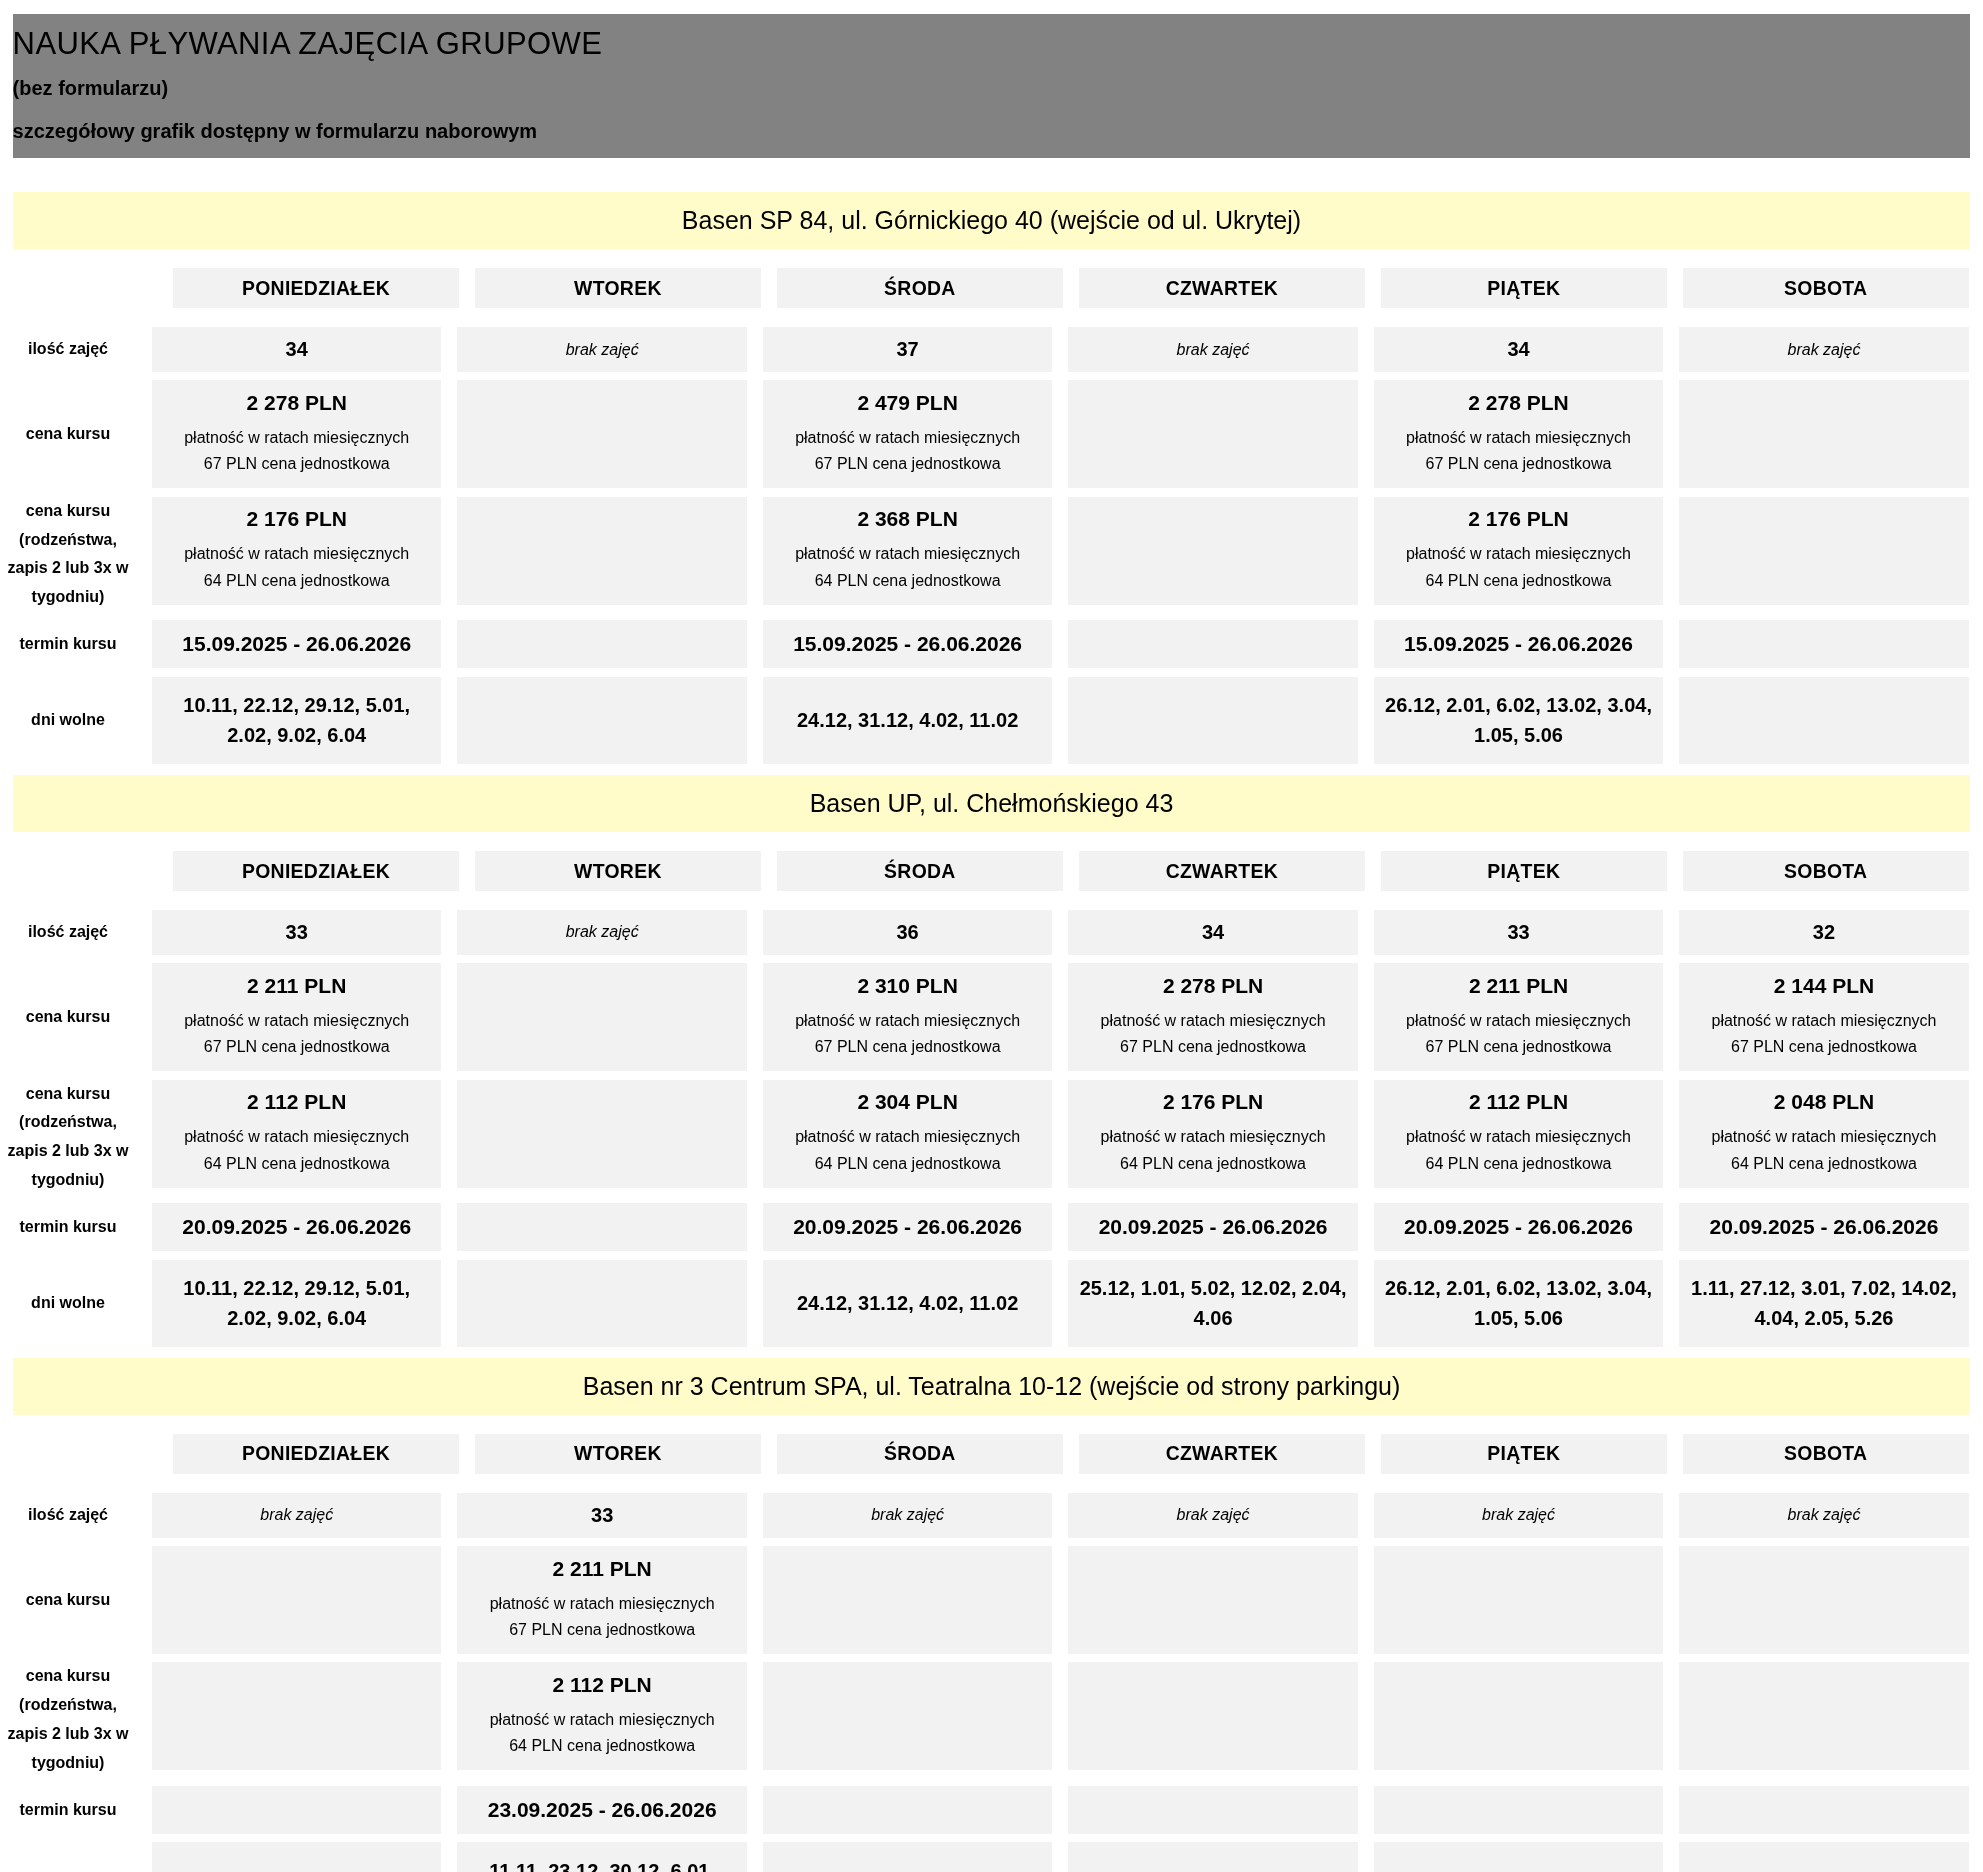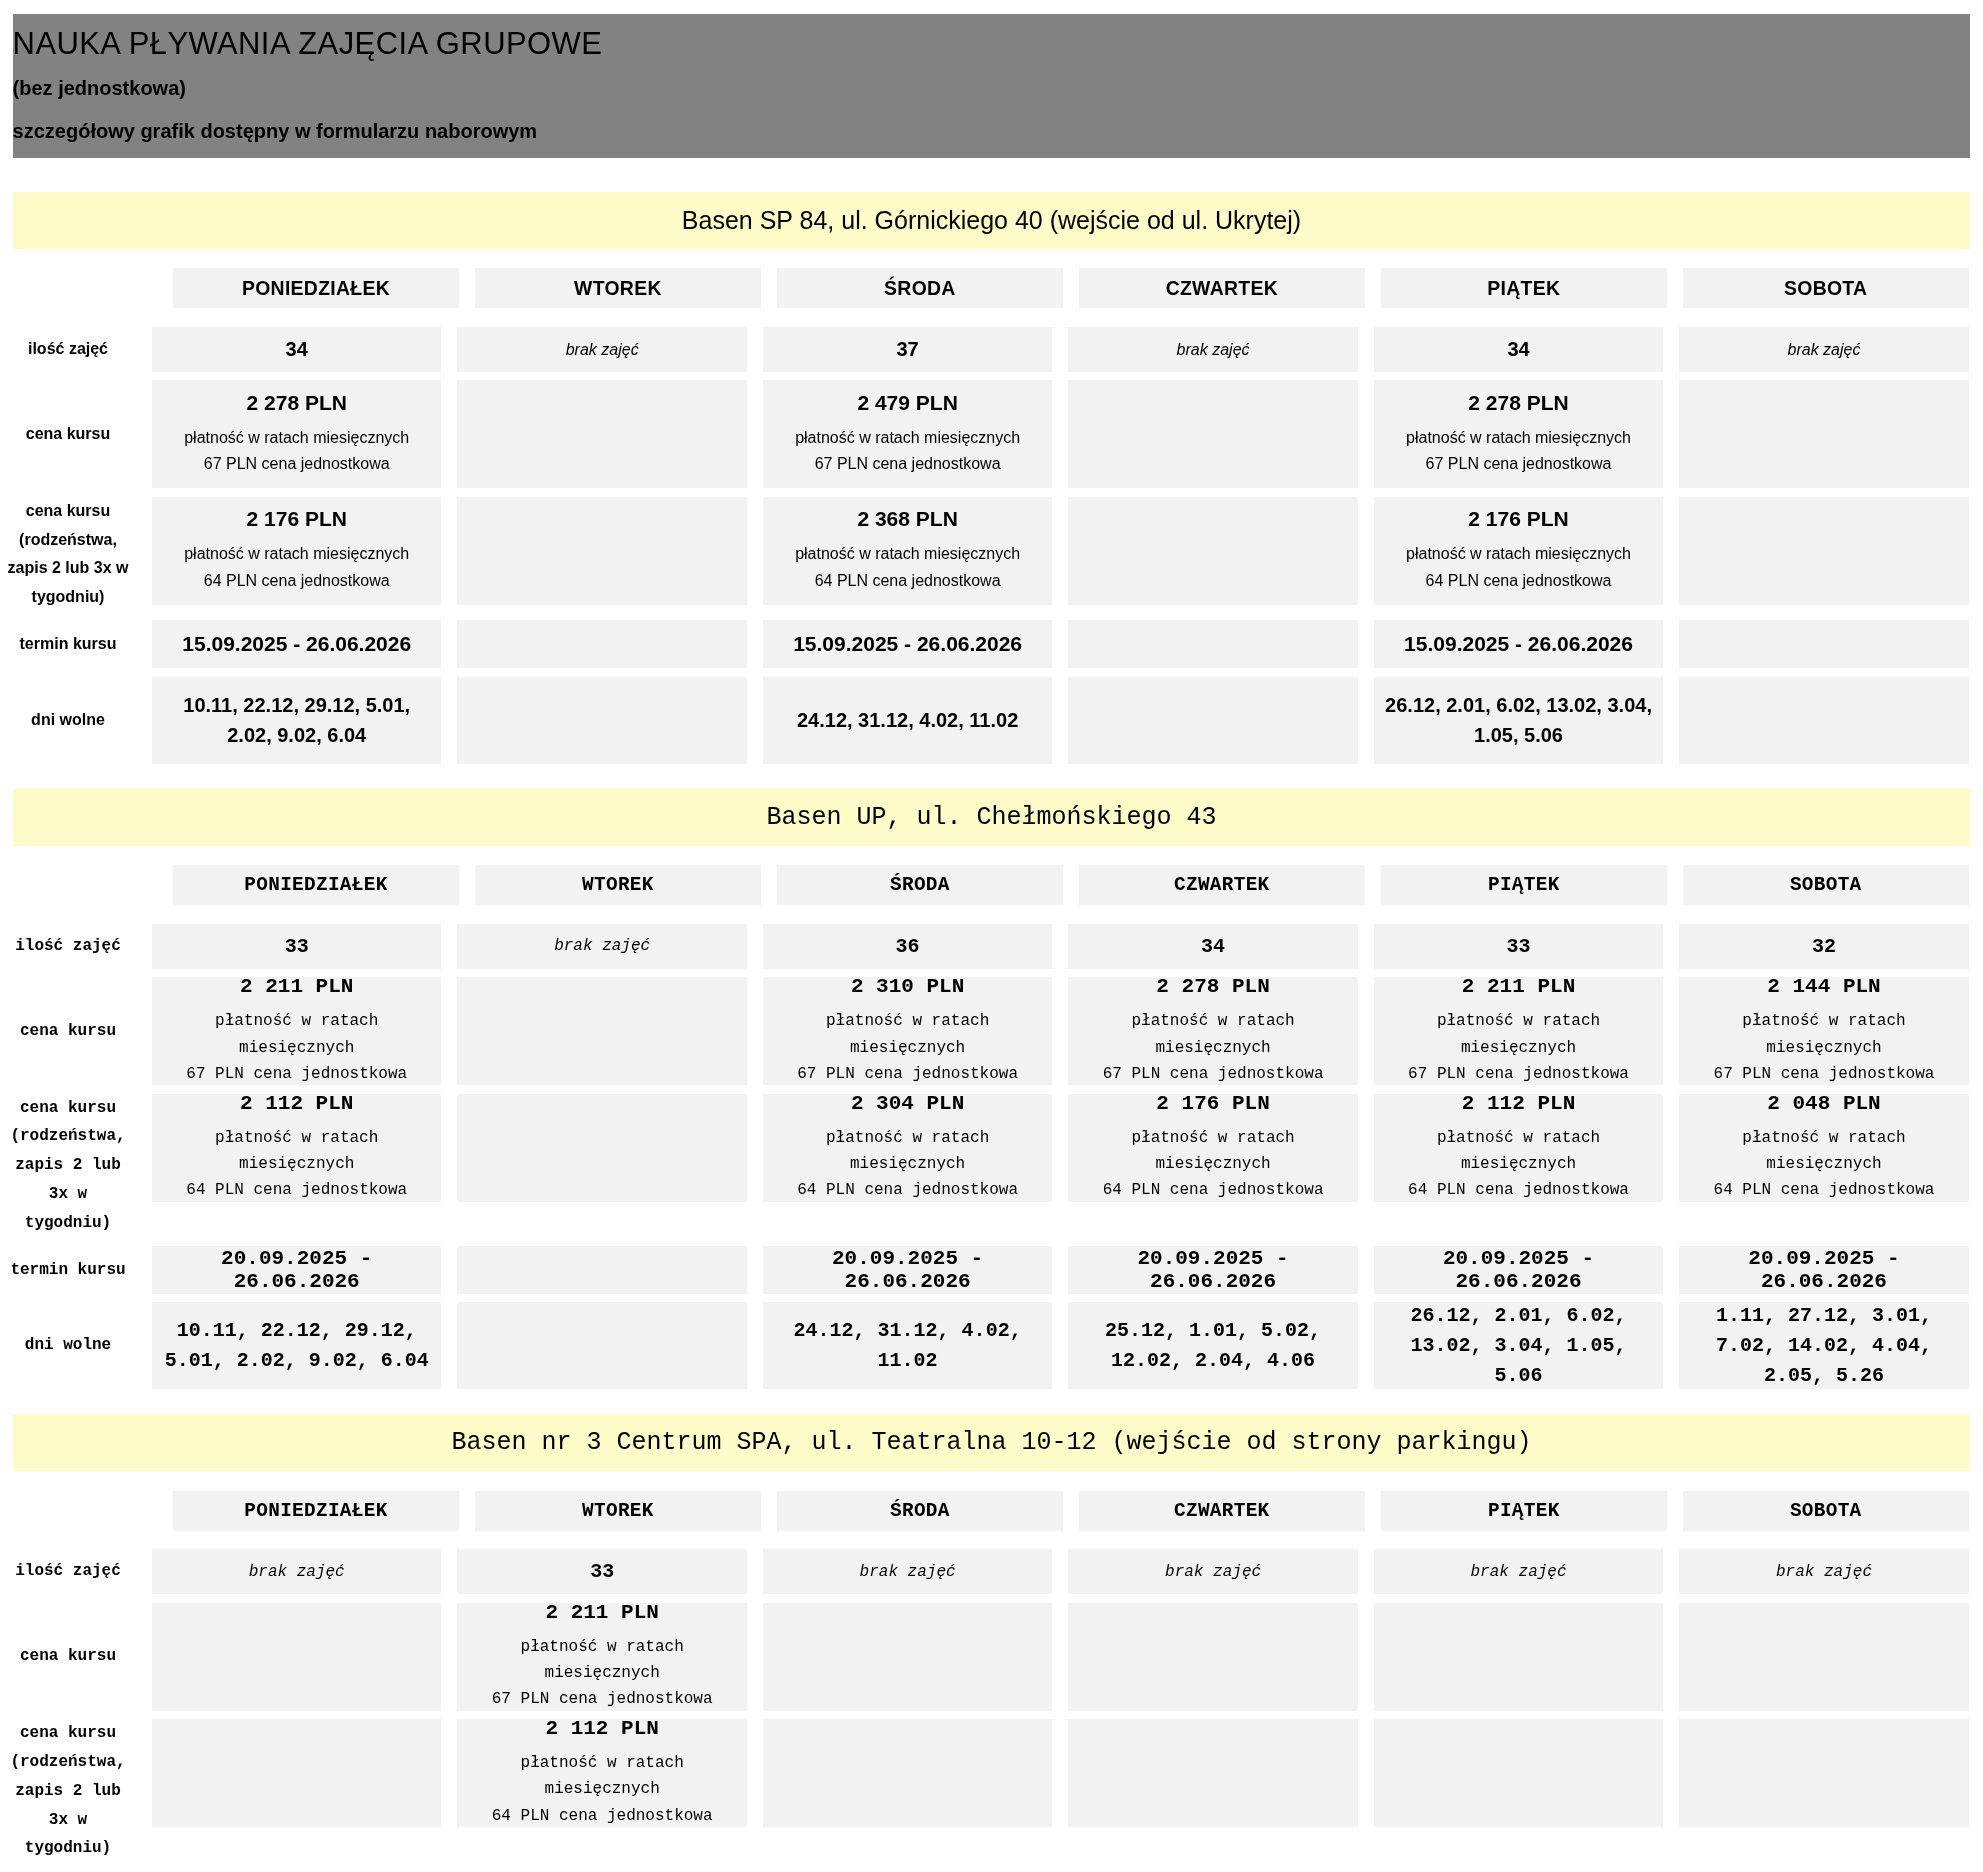--- a/index.html
+++ b/index.html
@@ -14,21 +14,21 @@
     background:var(--banner-gray, #828282);
     color:#000000;
     padding:11.8px 0 15px 0;
   }
   .top-banner .t1 { font-size:31px; letter-spacing:0.4px; }
   .top-banner .t2 { font-size:20px; font-weight:bold; margin-top:15px; }
   .top-banner .t3 { font-size:20px; font-weight:bold; margin-top:20px; }
 
   
   .section { margin-top:34px; }
-  .section ~ .section { margin-top:25px;font-family:Liberation Mono, monospace; }
+  .section ~ .section { margin-top:11px; }
   .section-title {
     margin:0 12.6px;
     background:var(--section-yellow, #FFFCC9);
     height:57px;
     display:flex; align-items:center; justify-content:center;
     font-size:25px;
   }
   .table { margin-top:19.4px; }
 
   
@@ -65,21 +65,21 @@
   .cell .price   { font-size:21px; font-weight:bold; margin-bottom:10px; }
   .cell .note    { font-size:16px; line-height:1.65; }
   .cell .term    { font-size:21px; font-weight:bold; }
   .cell .daysoff { font-size:20px; font-weight:bold; line-height:1.5; }
 </style>
 </head>
 <body>
 
 <div class="top-banner">
   <div class="t1">NAUKA PŁYWANIA ZAJĘCIA GRUPOWE</div>
-  <div class="t2">(bez jednostkowa)</div>
+  <div class="t2">(bez formularzu)</div>
   <div class="t3">szczegółowy grafik dostępny w formularzu naborowym</div>
 </div>
 
 <div class="section">
   <div class="section-title">Basen SP 84, ul. Górnickiego 40 (wejście od ul. Ukrytej)</div>
   <div class="table">
       <div class="trow row-header">
         <div class="rlabel"></div>
         <div class="cell">
           <span class="day">PONIEDZIAŁEK</span>

